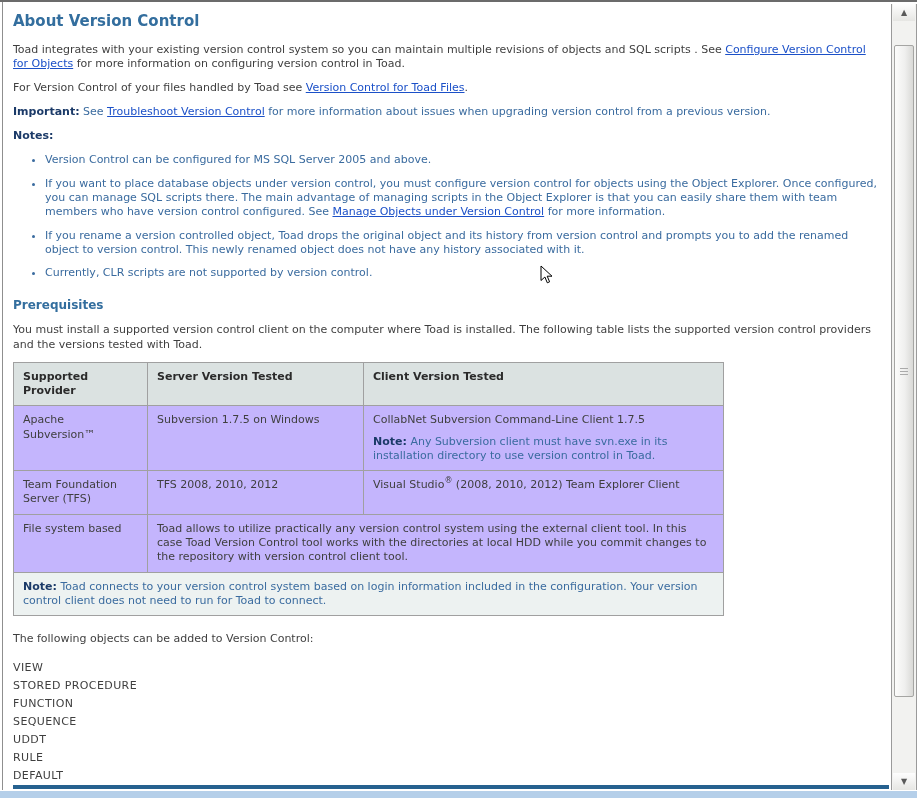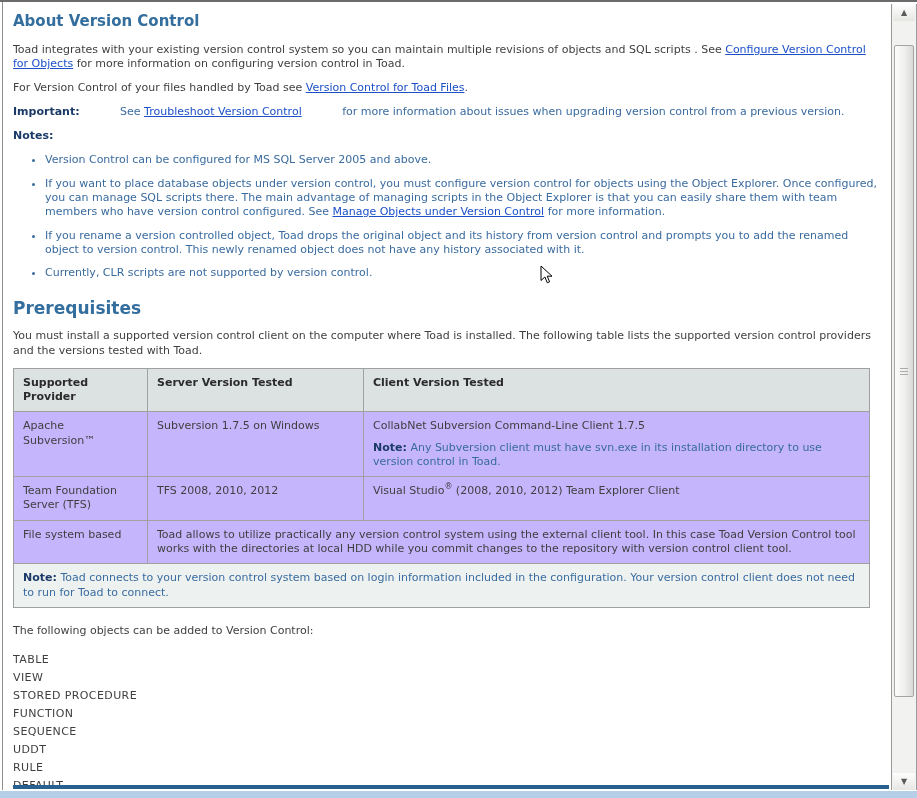--- a/index.html
+++ b/index.html
@@ -17,34 +17,34 @@
     position:absolute; top:0; left:2px; right:26px; bottom:8px;
     border-left:1px solid #8f8f8f;
     padding:8px 8px 0 10px;
     overflow:hidden; background:#fff;
   }
   h1 {
     font-size:15px; font-weight:bold; color:#336e9e;
     margin:2px 0 13px 0; letter-spacing:0;
   }
   h2 {
-    font-size:17px; font-weight:bold; color:#336e9e;
+    font-size:12px; font-weight:bold; color:#336e9e;
     margin:18px 0 11px 0;
   }
   p { margin:0 0 10px 0; line-height:1.28; }
   a { color:#1b50c8; text-decoration:underline; cursor:pointer; }
-  .blue { color:#3a6b9f;margin-left:37px; }
+  .blue { color:#3a6b9f; }
   .navy { color:#1b3a68; font-weight:bold; }
   .bold { font-weight:normal; }
   ul.notes {
     margin:2px 0 14px 0; padding-left:32px; color:#3a6b9f;
   }
   ul.notes li { margin-bottom:9px; line-height:1.3; }
   table.providers {
-    border-collapse:collapse; width:857px; margin:4px 0 16px 0;
+    border-collapse:collapse; width:711px; margin:4px 0 16px 0;
     table-layout:fixed;
     padding-left:24px;
   }
   table.providers th, table.providers td {
     border:1px solid #a0a0a0; padding:7px 9px;
     vertical-align:top; text-align:left; line-height:1.3;
     word-wrap:break-word;
   }
   table.providers th {
     background:#dbe2e1; color:#2b2b2b; font-size:11px; font-weight:bold;
@@ -169,21 +169,20 @@
         <td colspan="3">
           <span class="navy">Note:</span><span> Toad connects to your version control system based on login information included in the configuration. Your version control client does not need to run for Toad to connect.</span>
         </td>
       </tr>
     </tbody>
       </table>
 
     <p class="objects-intro">The following objects can be added to Version Control:</p>
 
     <div class="objects-list">
-      <div>TABLE</div>
       <div>VIEW</div>
       <div>STORED PROCEDURE</div>
       <div>FUNCTION</div>
       <div>SEQUENCE</div>
       <div>UDDT</div>
       <div>RULE</div>
       <div>DEFAULT</div>
 
     </div>
 

